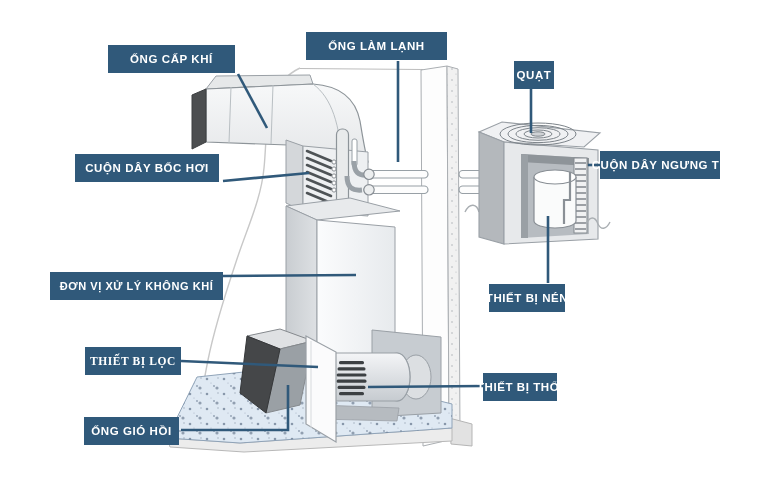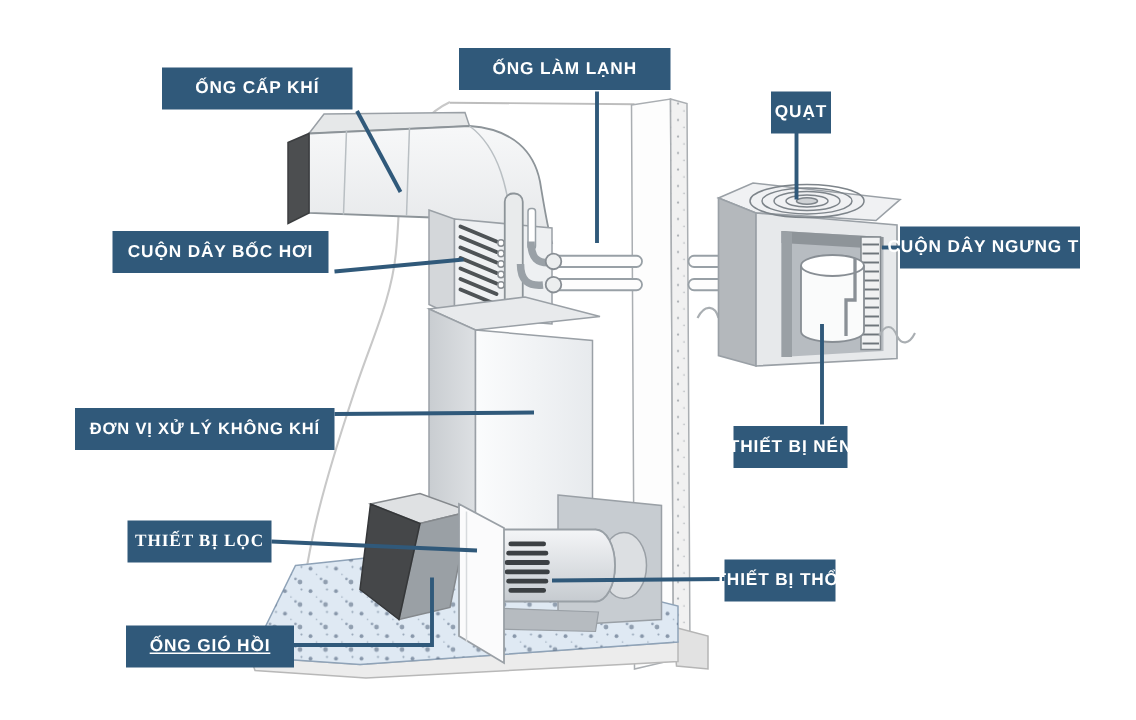--- a/index.html
+++ b/index.html
@@ -18,21 +18,21 @@
   .label.small{font-size:11px;}
   #l-ong-cap-khi{left:108px;top:45px;width:127px;}
   #l-ong-lam-lanh{left:306px;top:32px;width:141px;}
   #l-quat{left:514px;top:42px;width:29px;margin-top:19px;}
   #l-cuon-day-boc-hoi{left:75px;top:154px;width:144px;}
   #l-cuon-day-ngung-tu{left:600px;top:151px;width:120px;}
   #l-don-vi-xu-ly{left:50px;top:262px;width:173px;margin-top:10px;}
   #l-thiet-bi-nen{left:489px;top:284px;width:76px;}
   #l-thiet-bi-loc{left:85px;top:347px;width:96px;font-family:Liberation Serif, serif;}
   #l-thiet-bi-thoi{left:483px;top:373px;width:74px;}
-  #l-ong-gio-hoi{left:84px;top:417px;width:112px;text-decoration:underline;}
+  #l-ong-gio-hoi{left:84px;top:417px;width:95px;}
 </style>
 </head>
 <body>
 
 <div class="stage" style="--label-bg: #30597a; --label-fg: #ffffff;">
 
   <svg width="757" height="480" viewBox="0 0 757 480">
     <defs>
       <linearGradient id="gradFront" x1="0" y1="0" x2="1" y2="0">
         <stop offset="0" stop-color="#fbfcfd"></stop>

